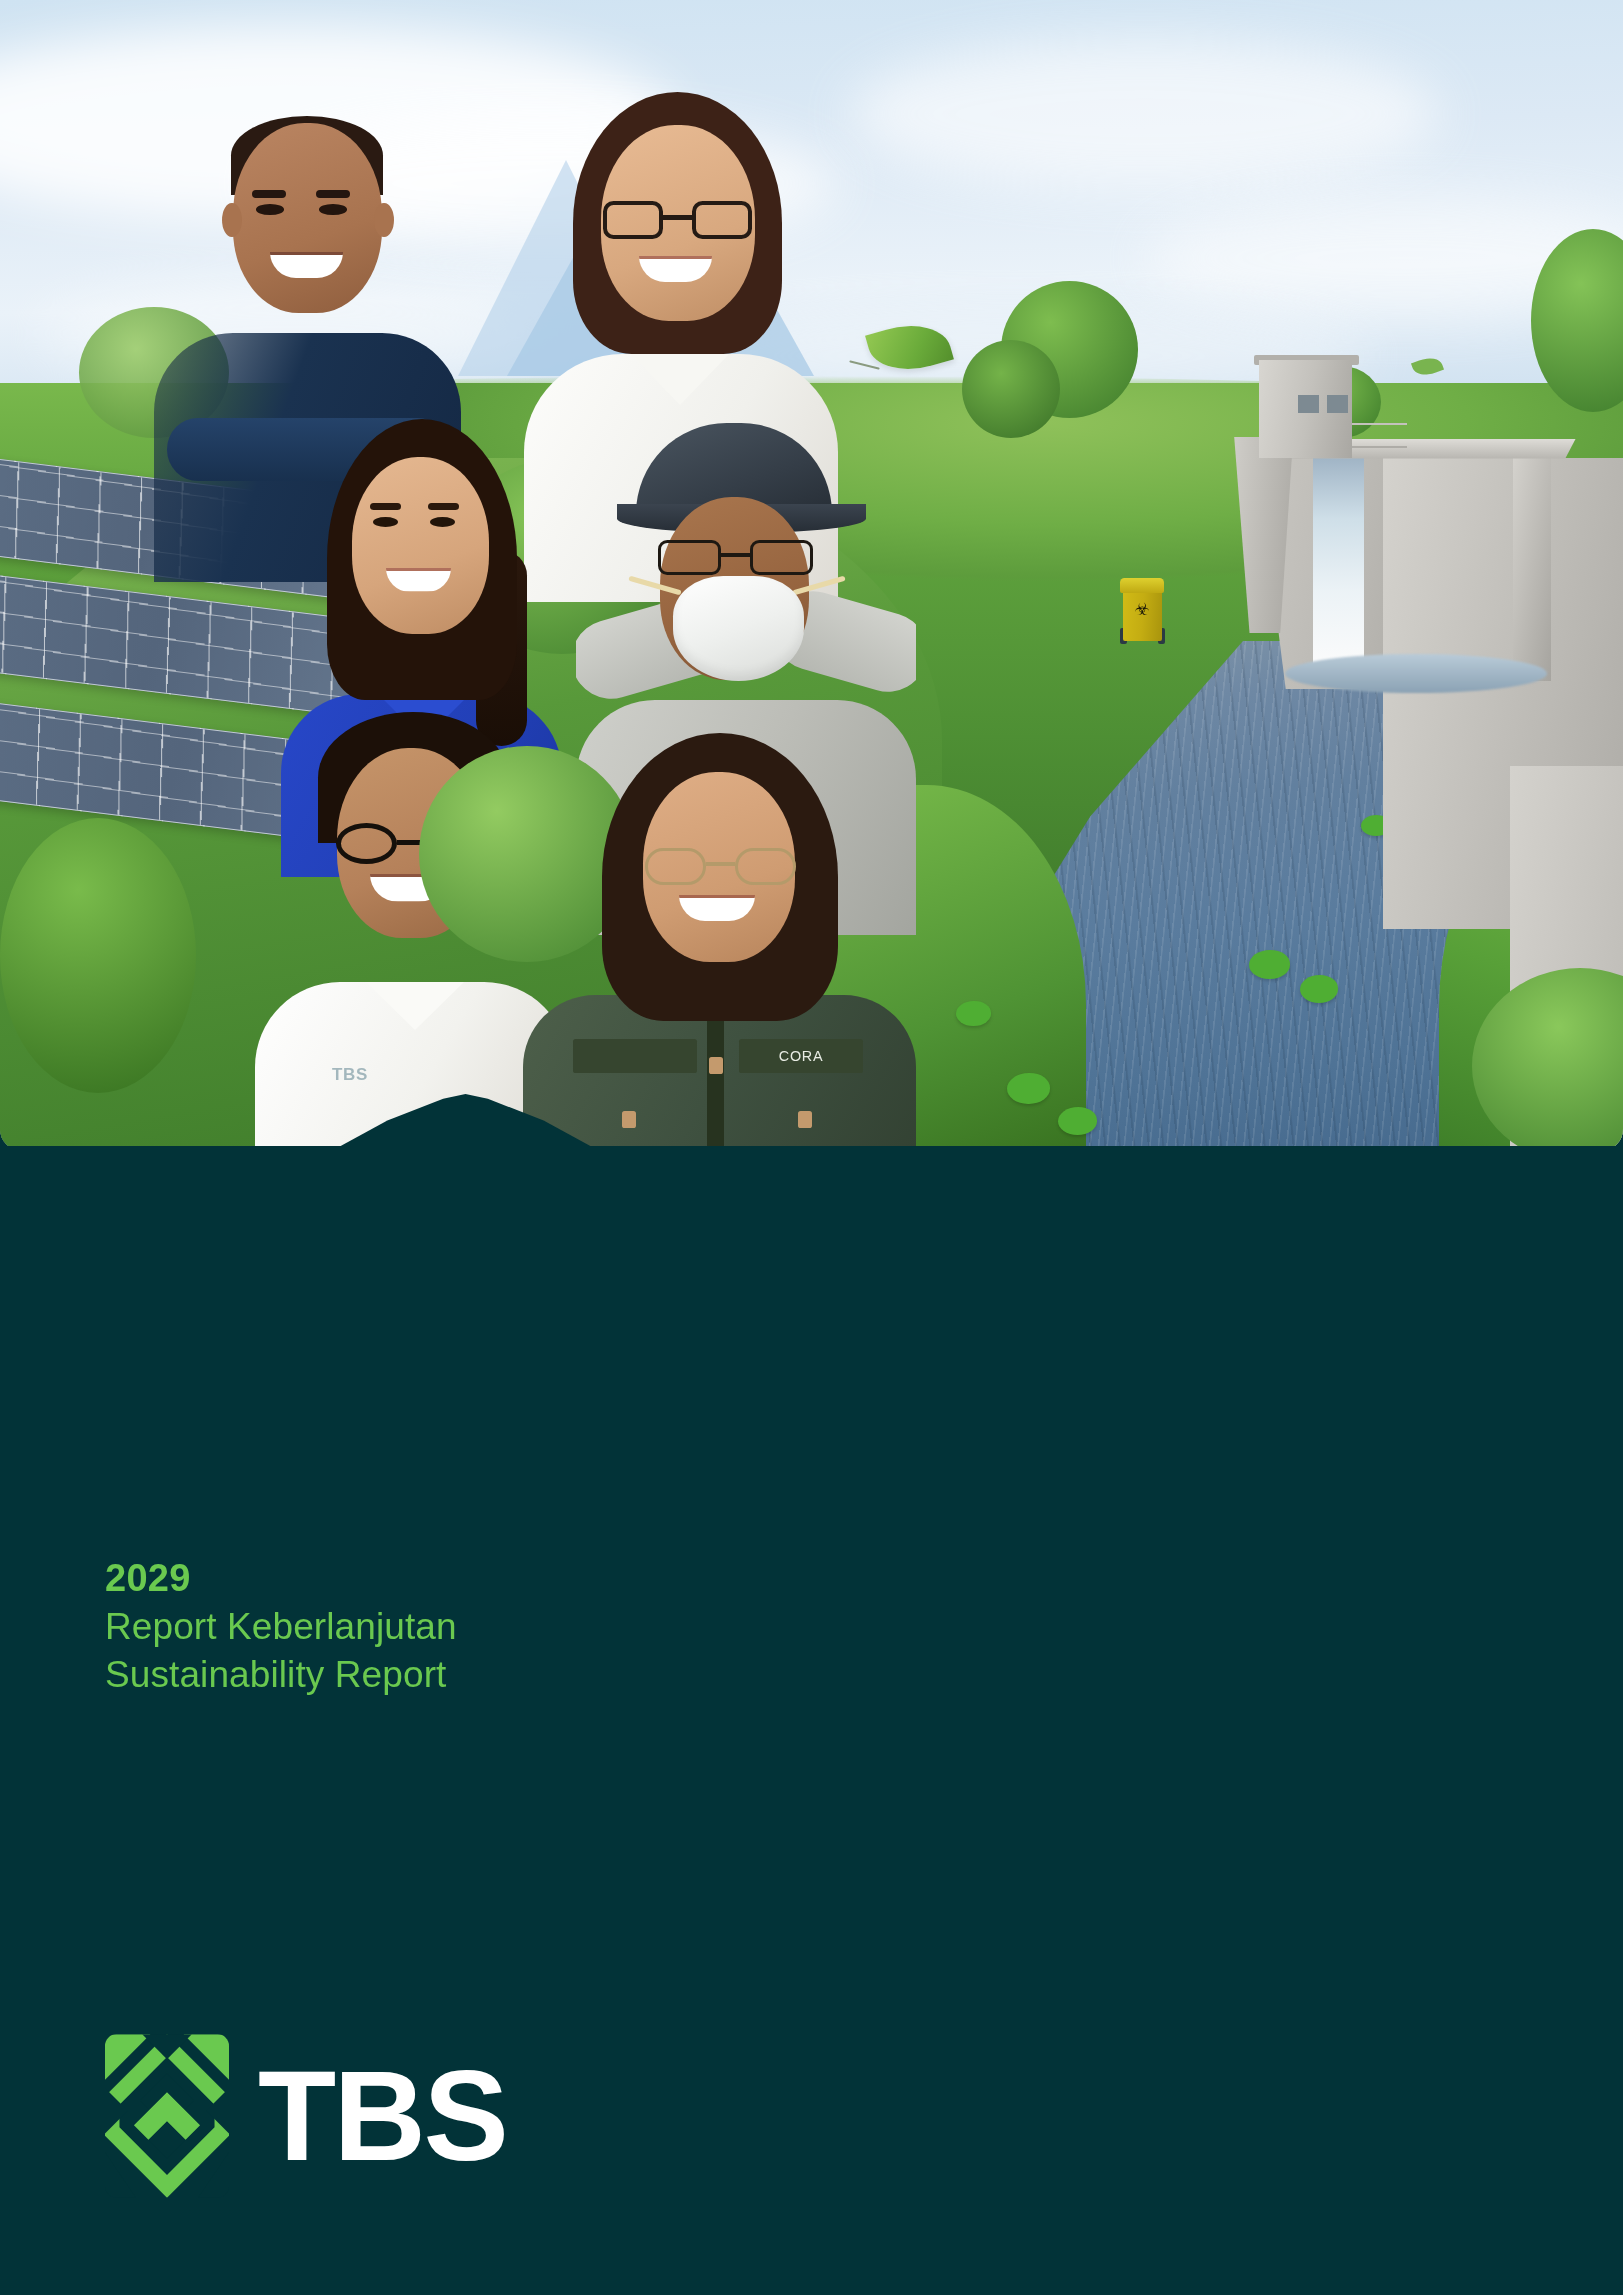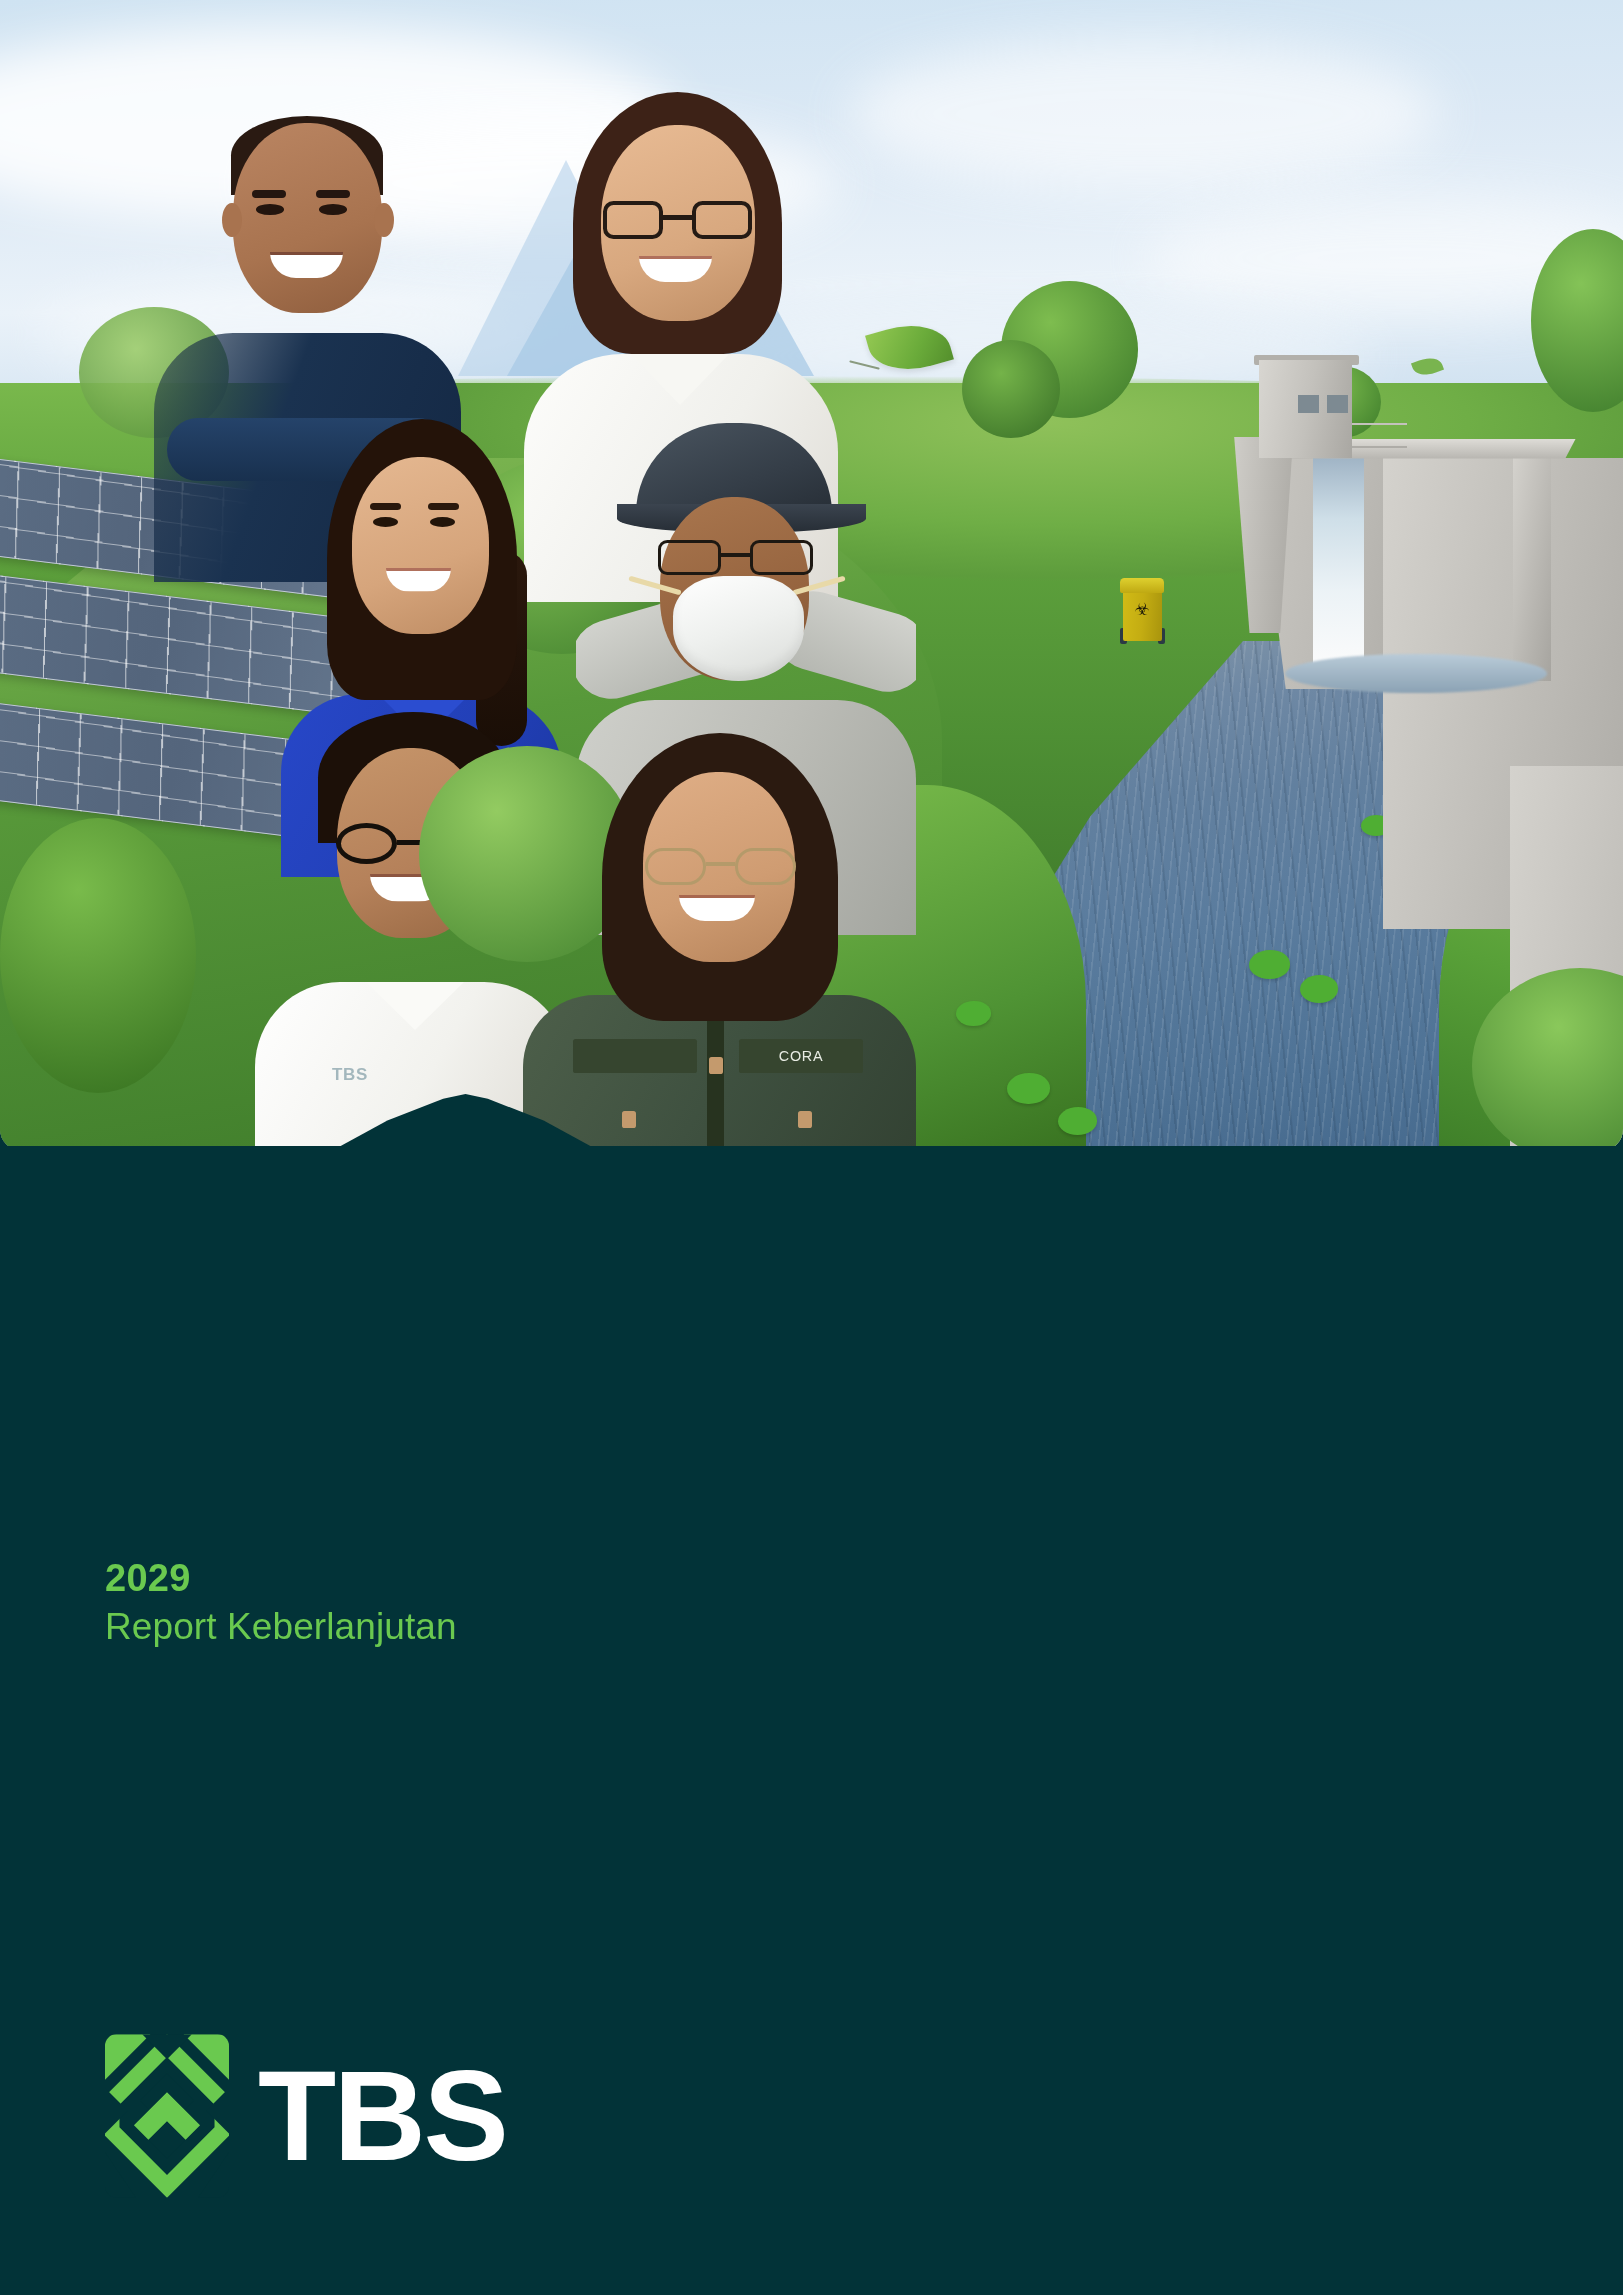--- a/index.html
+++ b/index.html
@@ -620,20 +620,21 @@
   </div>
 
   <div class="notch"></div>
 
   <div class="panel"></div>
 
 
   <div class="subtitle-block">
     <div class="sub-year">2029</div>
     <div class="sub-id">Report Keberlanjutan</div>
+    <div class="sub-en">Sustainability Report</div>
   </div>
 
   <div class="logo">
     <svg class="logo-mark" viewBox="0 0 120 158" aria-hidden="true">
       <defs>
         <clipPath id="roundrect">
           <rect x="0" y="0" width="120" height="158" rx="11" ry="11"></rect>
         </clipPath>
       </defs>
       <g clip-path="url(#roundrect)" fill="#6ac94f">

